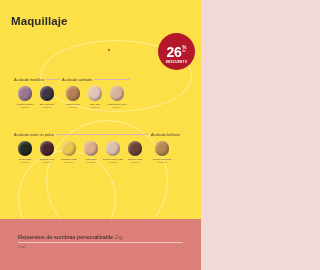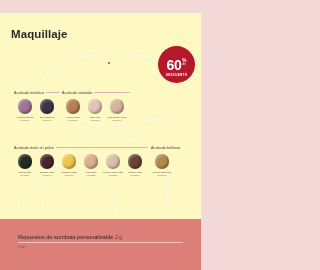--- a/index.html
+++ b/index.html
@@ -6,22 +6,22 @@
   body{
     width:201px;height:270px;
     font-family:"Liberation Sans", sans-serif;
     background:#f2d8d6;
     overflow:hidden;
     position:relative;
   }
   .page{position:absolute;inset:0;}
 
   .top{
-    position:absolute;left:0;top:13px;width:201px;height:219px;
-    background:#fef9c3;overflow:hidden;
+    position:absolute;left:0;top:0;width:201px;height:219px;
+    background:#fde047;overflow:hidden;
   }
   
   .swirl{
     position:absolute;border:1px solid rgba(255,255,255,.45);
     border-radius:50%;background:transparent;pointer-events:none;
   }
   .s1{width:120px;height:120px;left:46px;top:120px;}
   .s2{width:96px;height:96px;left:18px;top:150px;}
   .s3{width:150px;height:70px;left:40px;top:40px;border-radius:50%;
       border-color:rgba(255,255,255,.38);}
@@ -114,21 +114,21 @@
     <div class="swirl s2"></div>
     <div class="swirl s3"></div>
 
     <div class="title">Maquillaje</div>
 
     <div class="price-dot"></div>
 
 
     <div class="badge">
       <div class="badge-inner">
-        <span class="badge-num">60</span>
+        <span class="badge-num">26</span>
         <span class="badge-side">
           <span class="badge-pct">%</span>
           <span class="badge-de">de</span>
         </span>
       </div>
       <div class="badge-desc">DESCUENTO</div>
     </div>
 
     <div class="group" style="left:14px;top:76px;width:46px;">
       <div class="g-head">

